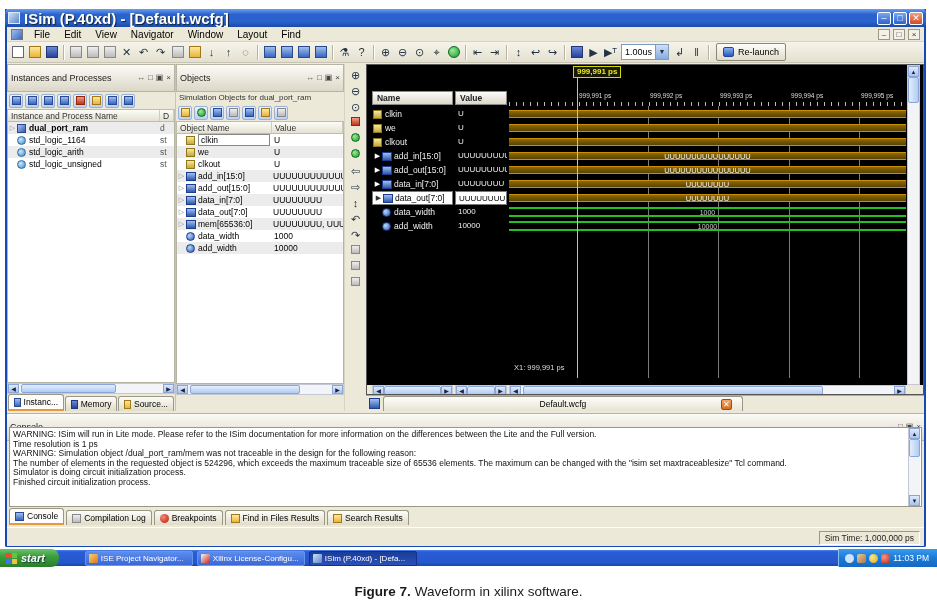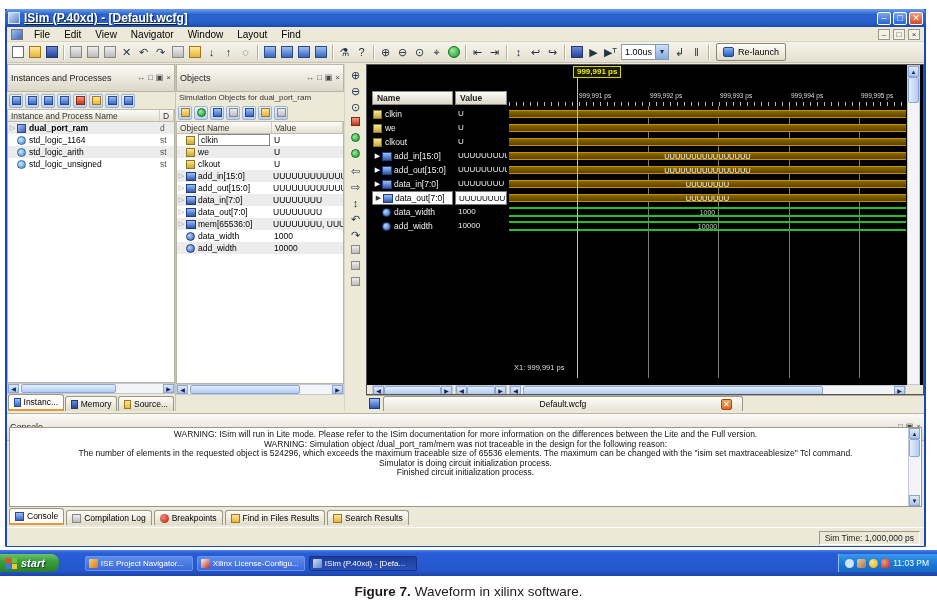--- a/index.html
+++ b/index.html
@@ -17,21 +17,21 @@
     border: 2px solid #1648b8; border-top: none;
     border-radius: 0 0 2px 2px;
   }
   .titlebar {
     position: absolute; left: -2px; top: 0; width: 921px; height: 18px;
     background: linear-gradient(180deg,#6a9ef0 0%,#2a63cd 30%,#2a63cd 70%,#1b49a8 100%);
     border-radius: 4px 4px 0 0;
     display: flex; align-items: center; padding: 0 3px; color: #fff;
   }
   .titlebar .appico { width: 12px; height: 12px; background: linear-gradient(135deg,#cfe0f8,#5b86c8); border:1px solid #dfe8f8; margin-right: 4px; }
-  .titlebar .ttext { font-size: 12px; font-weight: bold; text-shadow: 1px 1px 1px #123; flex: 1; white-space: nowrap; overflow: hidden; text-decoration: underline; }
+  .titlebar .ttext { font-size: 15px; font-weight: bold; text-shadow: 1px 1px 1px #123; flex: 1; white-space: nowrap; overflow: hidden; }
   .wbtn { width: 14px; height: 13px; margin-left: 2px; border: 1px solid #fff; border-radius: 2px;
     background: linear-gradient(180deg,#7aa6f0,#2a63cd); color:#fff; font-size: 9px; line-height: 11px; text-align:center; }
   .wbtn.close { background: linear-gradient(180deg,#f0a088,#d44a1e); }
   .menubar {
     position: absolute; left: 0; top: 18px; width: 917px; height: 15px;
     background: #ece9d8; border-bottom: 1px solid #d8d4c4;
     display: flex; align-items: center; font-size: 10px; color: #000;
   }
   .menuico { width: 12px; height: 11px; margin: 0 4px; background: linear-gradient(135deg,#9fc0ee,#3a66c0); border:1px solid #777; }
   .mitem { padding: 12px 7px; }
@@ -126,29 +126,29 @@
   .wtab { position: relative; width: 360px; height: 15px; background: linear-gradient(180deg,#fdfcf8,#e8e4d4);
     border: 1px solid #9a9786; border-bottom: none; border-radius: 3px 3px 0 0; font-size: 8.5px; text-align: center; line-height: 14px; }
   .wtabclose { position: absolute; right: 10px; top: 2px; width: 11px; height: 11px; background: linear-gradient(180deg,#f0a868,#d86a1e);
     border: 1px solid #a84808; border-radius: 2px; color: #fff; font-size: 8px; line-height: 10px; text-align: center; }
   
   .vtool { width: 22px; background: #ece9d8; border-left: 1px solid #d8d4c4; display: flex; flex-direction: column; align-items: center; padding-top: 2px; gap: 1px; }
   .vbtn { width: 16px; height: 15px; border: 1px solid transparent; border-radius: 2px; display: flex; align-items: center; justify-content: center; }
   
   .console { position: absolute; left: 0; top: 404px; width: 917px; height: 112px; background: #ece9d8; }
   .cbody { position: absolute; left: 2px; top: 14px; width: 913px; height: 80px; background: #fff; border: 1px solid #9a9786; overflow: hidden; padding: 2px 3px; }
-  .cline { font-size: 8.5px; line-height: 9.6px; white-space: nowrap; color: #111; text-align: center; }
+  .cline { font-size: 8.5px; line-height: 9.6px; white-space: nowrap; color: #111; }
   .cline.prompt { font-weight: bold; }
   .cvscroll { position: absolute; right: 1px; top: 0; width: 12px; height: 78px; background: #f2f4f8; border-left: 1px solid #c4c8d4; }
   .ctabs { position: absolute; left: 2px; top: 95px; width: 913px; height: 17px; display: flex; align-items: flex-end; gap: 2px; }
   
   .statusbar { position: absolute; left: 0; top: 518px; width: 917px; height: 19px; background: #ece9d8; border-top: 1px solid #fff; }
   .simtime { position: absolute; right: 4px; top: 3px; height: 14px; border: 1px solid; border-color: #9a9786 #fff #fff #9a9786; padding: 1px 5px; font-size: 8.5px; color: #222; }
   
-  .taskbar { position: absolute; left: 0; top: 550px; width: 937px; height: 26px;
+  .taskbar { position: absolute; left: 0; top: 550px; width: 937px; height: 16px;
     background: linear-gradient(180deg,#4a82e8 0%,#2a5cd8 12%,#2456cc 80%,#1a44a8 100%); display: flex; align-items: center; }
   .startbtn { height: 18px; padding: 0 14px 0 6px; border-radius: 0 8px 8px 0;
     background: linear-gradient(180deg,#6cc26c 0%,#3c9e3c 40%,#2a7e2a 100%);
     display: flex; align-items: center; color: #fff; font-weight: bold; font-style: italic; font-size: 11px; text-shadow: 1px 1px 1px #143; }
   .flag { width: 11px; height: 11px; margin-right: 4px; display: grid; grid-template-columns: 5px 5px; grid-template-rows: 5px 5px; gap: 1px; }
   .flag i { display: block; }
   .flag .f1 { background: #e84a3a; } .flag .f2 { background: #6ac43a; } .flag .f3 { background: #3a7ae8; } .flag .f4 { background: #f0c43a; }
   .task { width: 108px; height: 15px; margin-left: 4px; border-radius: 2px;
     background: linear-gradient(180deg,#5c8cec,#3a68d8); border: 1px solid #6a94ec;
     display: flex; align-items: center; color: #fff; font-size: 8px; padding: 0 3px; white-space: nowrap; overflow: hidden; }
@@ -706,20 +706,21 @@
     <div class="ptitle" style="border-left:none;border-right:none">
       <span>Console</span>
       <span class="sp"></span>
       <span class="pbtn">↔</span>
       <span class="pbtn">□</span>
       <span class="pbtn">▣</span>
       <span class="pbtn">×</span>
     </div>
     <div class="cbody">
       <div class="cline">WARNING: ISim will run in Lite mode. Please refer to the ISim documentation for more information on the differences between the Lite and the Full version.</div>
+      <div class="cline">Time resolution is 1 ps</div>
       <div class="cline">WARNING: Simulation object /dual_port_ram/mem was not traceable in the design for the following reason:</div>
       <div class="cline">The number of elements in the requested object is 524296, which exceeds the maximum traceable size of 65536 elements.  The maximum can be changed with the "isim set maxtraceablesize" Tcl command.</div>
       <div class="cline">Simulator is doing circuit initialization process.</div>
       <div class="cline">Finished circuit initialization process.</div>
       <div class="cvscroll">
         <div class="varr">▲</div>
         <div class="vthumb" style="height:18px"></div>
         <div class="varr" style="position:absolute;bottom:0">▼</div>
       </div>
     </div>

